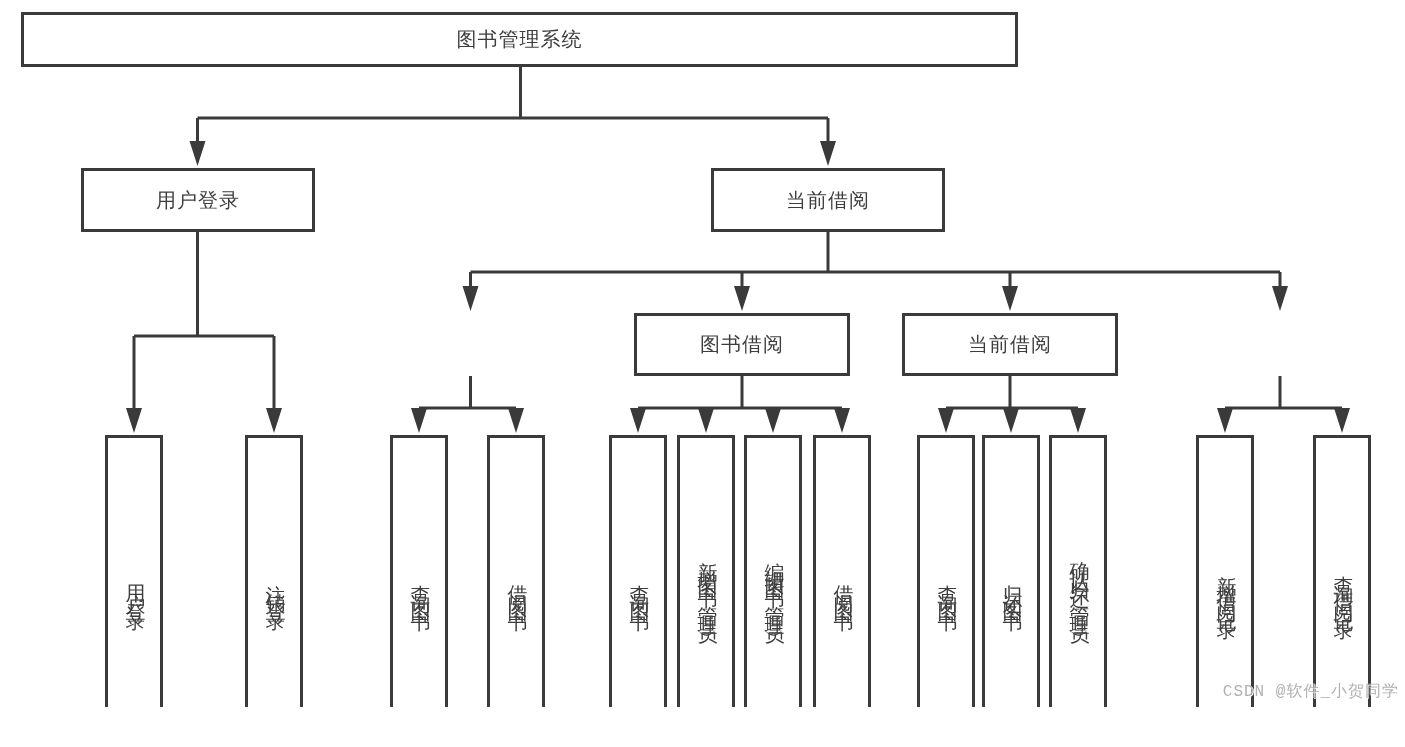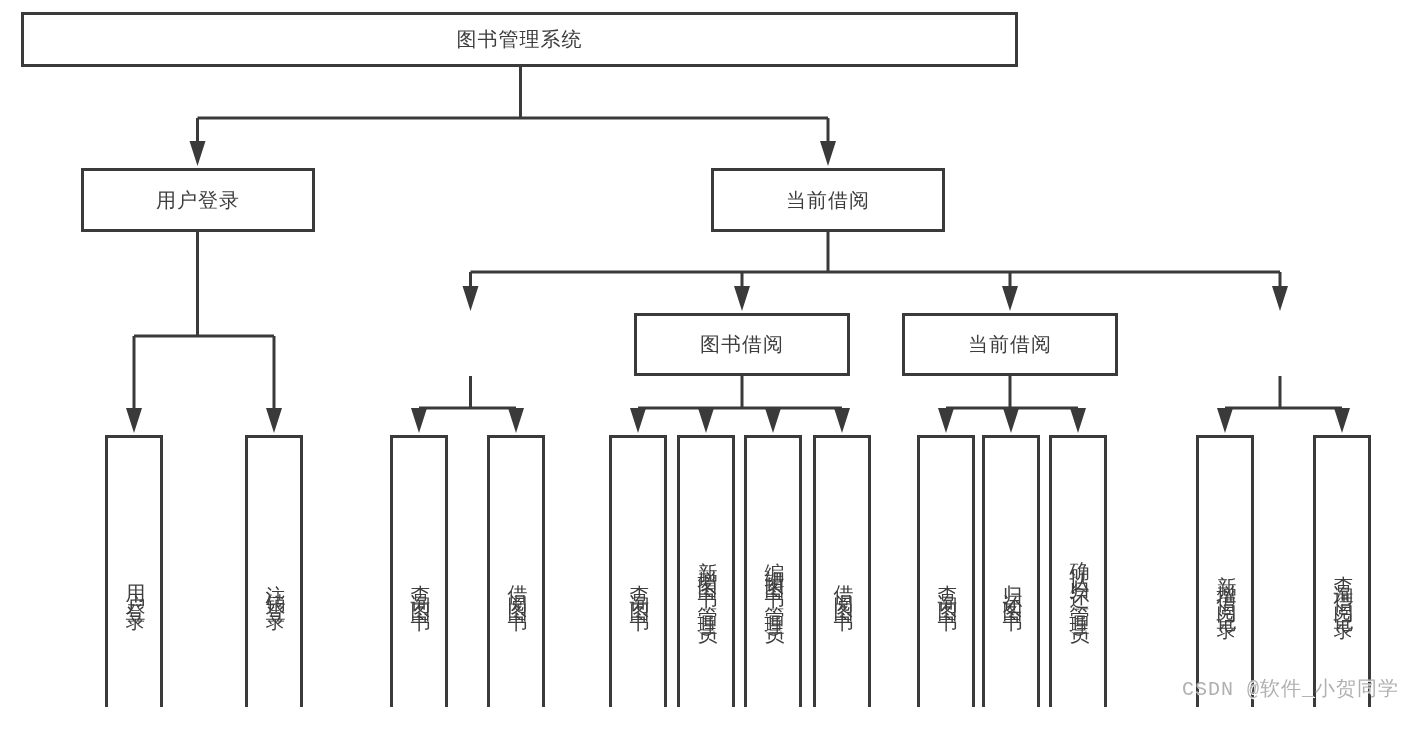--- a/index.html
+++ b/index.html
@@ -70,21 +70,21 @@
     top: 0;
     width: 1405px;
     height: 747px;
     pointer-events: none;
     z-index: 5;
   }
   .watermark {
     position: absolute;
     right: 6px;
     bottom: 5px;
-    font-size: 20px;
+    font-size: 16px;
     color: #b0b0b0;
     letter-spacing: 1px;
     text-shadow: 1px 1px 0 #ffffff;
     z-index: 6;
   }
 </style>
 </head>
 <body>
 
 <div class="canvas">

